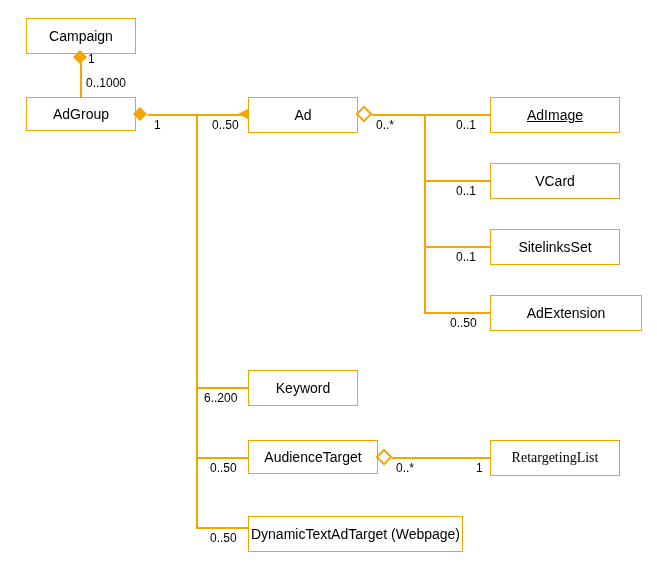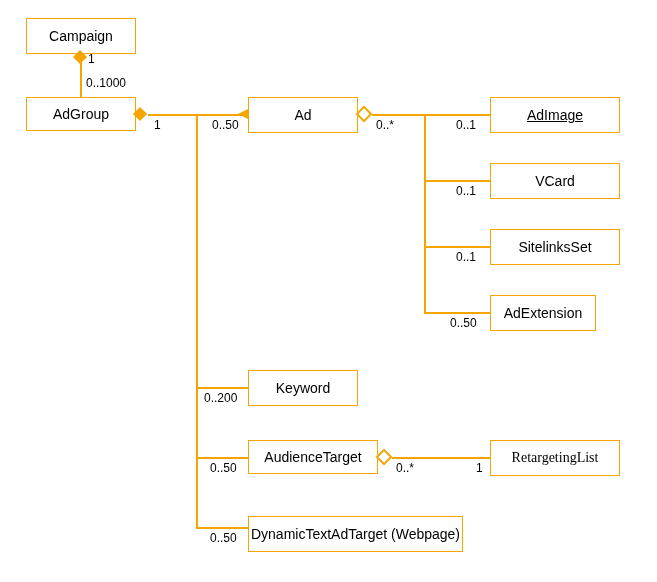--- a/index.html
+++ b/index.html
@@ -91,21 +91,21 @@
   </div>
 
   <div class="box" style="left:490px; top:163px; width:130px; height:36px;">
     <span>VCard</span>
   </div>
 
   <div class="box" style="left:490px; top:229px; width:130px; height:36px;">
     <span>SitelinksSet</span>
   </div>
 
-  <div class="box" style="left:490px; top:295px; width:106px; height:36px;">
+  <div class="box" style="left:490px; top:295px; width:152px; height:36px;">
     <span>AdExtension</span>
   </div>
 
   <div class="box" style="left:248px; top:370px; width:110px; height:36px;">
     <span>Keyword</span>
   </div>
 
   <div class="box" style="left:248px; top:440px; width:130px; height:29px;">
     <span>AudienceTarget</span>
   </div>
@@ -141,21 +141,21 @@
 
   <div class="hline line" style="left:424px; top:246px; width:66px;"></div>
   <span class="label" style="left:456px; top:250px;">0..1</span>
 
   <div class="hline line" style="left:424px; top:312px; width:66px;"></div>
   <span class="label" style="left:450px; top:316px;">0..50</span>
 
   <div class="vline line" style="left:196px; top:116px; height:412px;"></div>
 
   <div class="hline line" style="left:196px; top:387px; width:52px;"></div>
-  <span class="label" style="left:204px; top:391px;">0..200</span>
+  <span class="label" style="left:204px; top:391px;">6..200</span>
 
   <div class="hline line" style="left:196px; top:457px; width:52px;"></div>
   <span class="label" style="left:210px; top:461px;">0..50</span>
 
   <div class="hline line" style="left:392px; top:457px; width:98px;"></div>
   <div class="diamond-hollow" style="left:378px; top:451px;"></div>
   <span class="label" style="left:396px; top:461px;">0..*</span>
   <span class="label" style="left:476px; top:461px;">1</span>
 
   <div class="hline line" style="left:196px; top:527px; width:52px;"></div>

